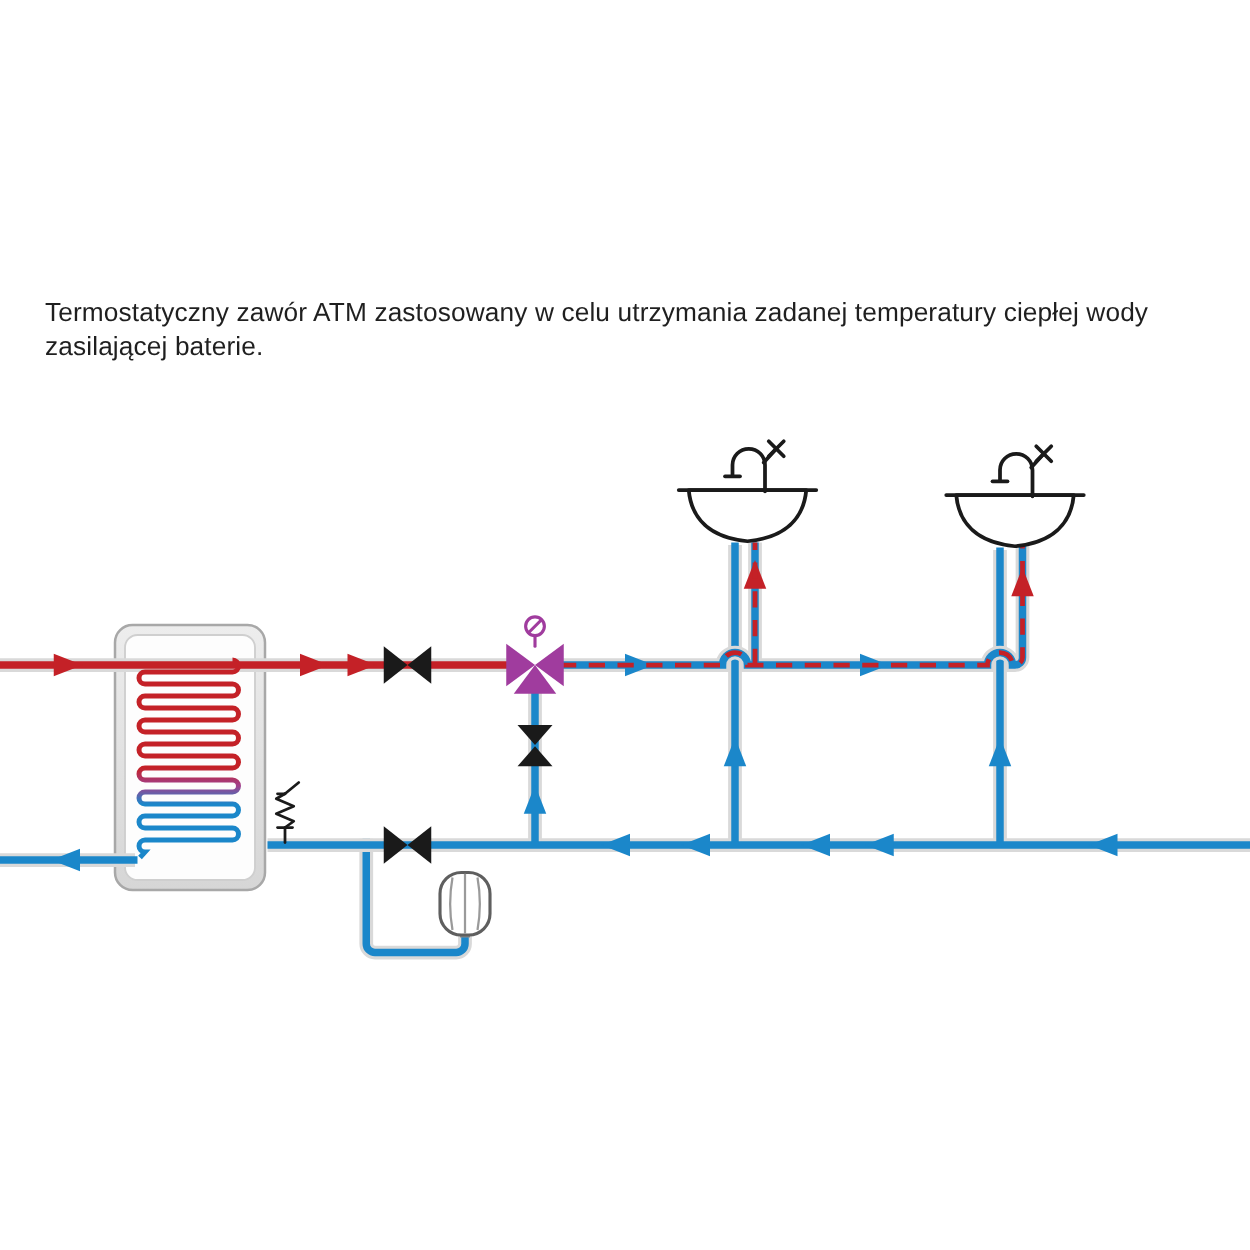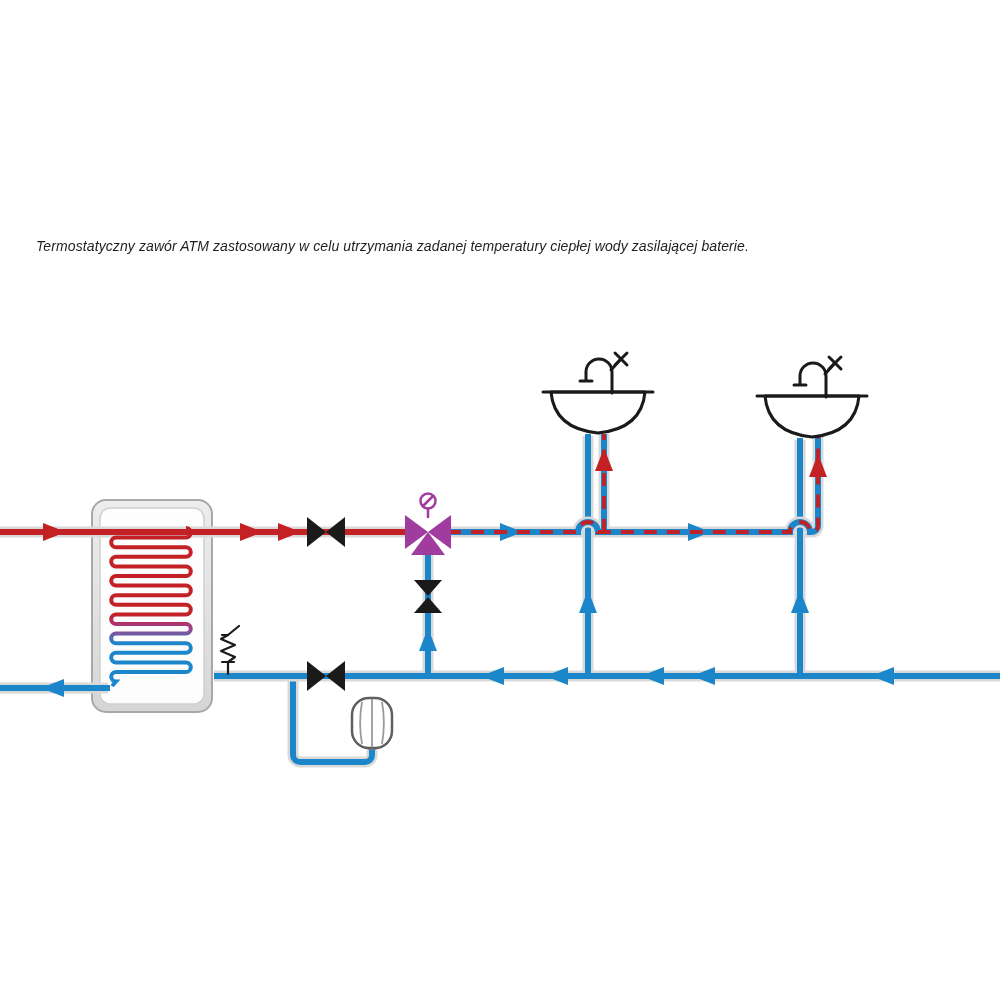--- a/index.html
+++ b/index.html
@@ -2,21 +2,21 @@
 <html style="--hot: #c42127; --cold: #1b87ca; --purple: #a03c9e; --black: #1a1a1a; --casing: #d9d9d9; --tank_fill: #e7e7e7; --tank_stroke: #a8a8a8; --tank_inner: #fdfdfd; --vessel_stroke: #5f5f5f; --seam: #9a9a9a; --text: #1f1f1f;"><head>
 <meta charset="utf-8">
 <style>
   html,body{margin:0;padding:0;}
   body{
     width:1000px;height:1000px;position:relative;background:#ffffff;overflow:hidden;
     font-family:"Liberation Sans", sans-serif;
   }
   .caption{
     position:absolute;left:36px;top:237px;width:900px;
-    font-size:14px;line-height:1.3;color:var(--text,#1f1f1f);letter-spacing:.1px;font-style:italic;
+    font-size:21px;line-height:1.3;color:var(--text,#1f1f1f);letter-spacing:.1px;
   }
   .diagram{position:absolute;left:0;top:0;}
   .pipe-casing{stroke:var(--casing,#d9d9d9);stroke-width:11;fill:none;}
   .pipe-hot{stroke:var(--hot,#c42127);stroke-width:6;fill:none;}
   .pipe-cold{stroke:var(--cold,#1b87ca);stroke-width:6;fill:none;}
   .pipe-dash{stroke:var(--hot,#c42127);stroke-width:3.8;fill:none;stroke-dasharray:13 10;}
   .arrow-hot{fill:var(--hot,#c42127);stroke:none;}
   .arrow-cold{fill:var(--cold,#1b87ca);stroke:none;}
   .valve-black{fill:var(--black,#1a1a1a);stroke:none;}
   .atm-fill{fill:var(--purple,#a03c9e);stroke:none;}

